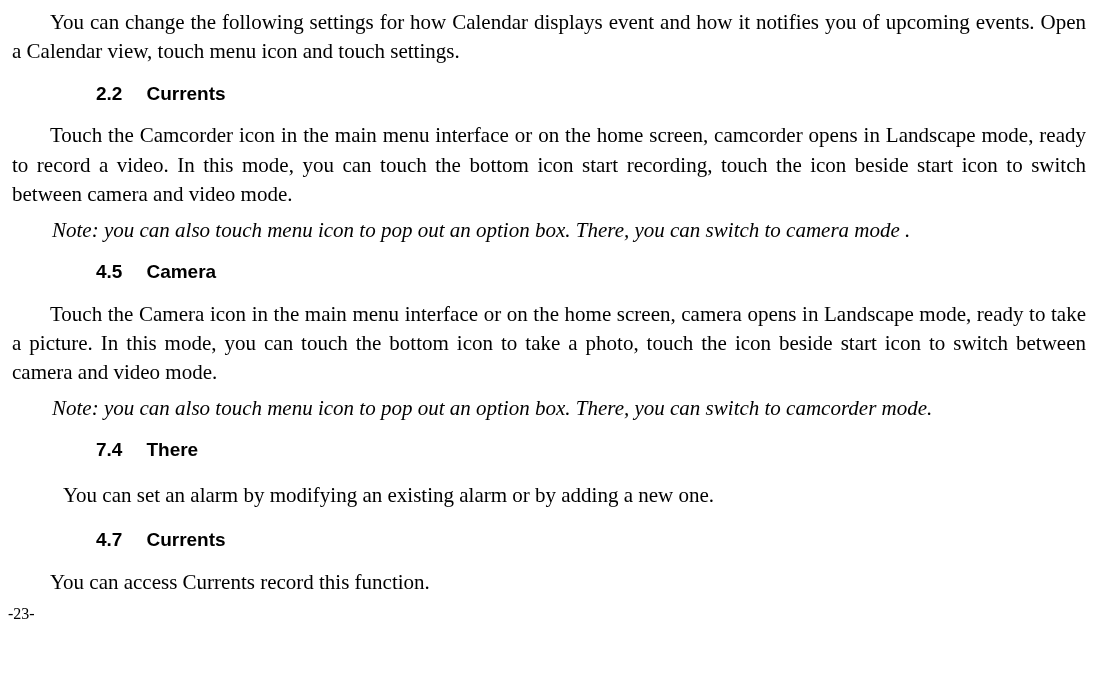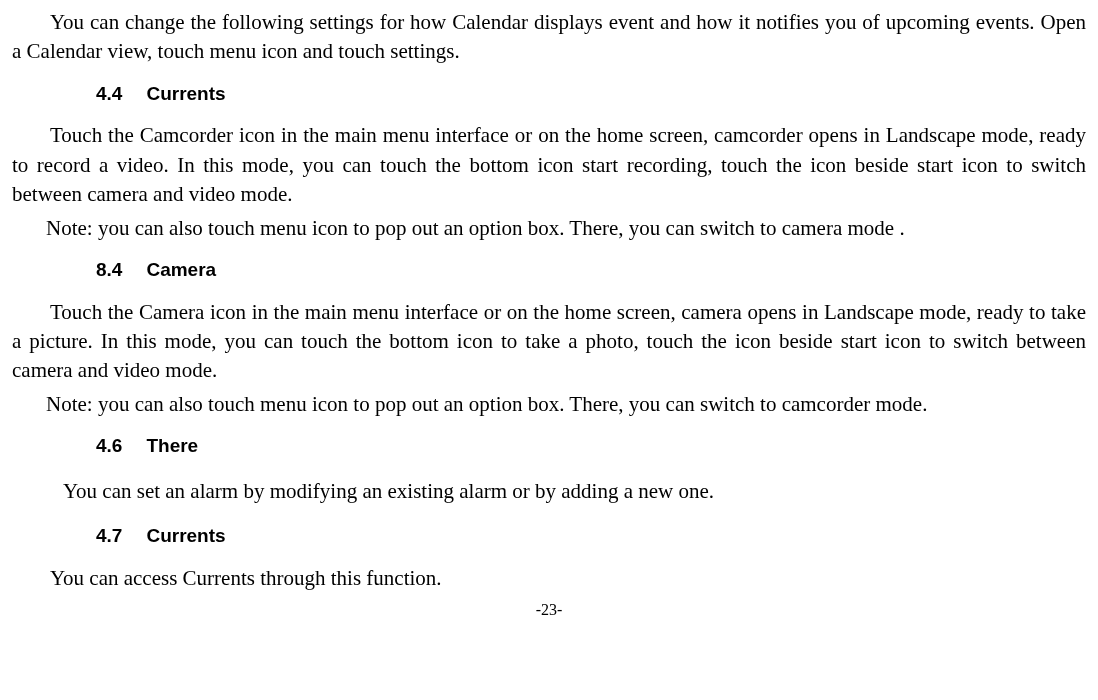--- a/index.html
+++ b/index.html
@@ -31,54 +31,54 @@
       font-family: Arial, Helvetica, sans-serif;
       font-weight: bold;
       font-size: 19px;
       margin: 14px 0 14px 0;
       text-indent: 88px;
     }
     .heading .num {
       margin-right: 24px;
     }
     .note {
+      font-style: italic;
       text-align: justify;
-      margin: 0;
+      margin: 6px;
       text-indent: 38px;
     }
     .page-num {
-      text-align: center;
       font-size: 16px;
       margin-top: 6px;
     }
   </style>
 </head>
 <body>
 
 <div class="page">
 
   <p class="para">You can change the following settings for how Calendar displays event and how it notifies you of upcoming events. Open a Calendar view, touch menu icon and touch settings.</p>
 
   <h3 class="heading">
-    <span class="num">4.4</span><span>Currents</span>
+    <span class="num">2.2</span><span>Currents</span>
   </h3>
   <p class="para">Touch the Camcorder icon in the main menu interface or on the home screen, camcorder opens in Landscape mode, ready to record a video. In this mode, you can touch the bottom icon start recording, touch the icon beside start icon to switch between camera and video mode.</p>
   <p class="note">Note: you can also touch menu icon to pop out an option box. There, you can switch to camera mode .</p>
 
   <h3 class="heading">
-    <span class="num">8.4</span><span>Camera</span>
+    <span class="num">4.5</span><span>Camera</span>
   </h3>
   <p class="para">Touch the Camera icon in the main menu interface or on the home screen, camera opens in Landscape mode, ready to take a picture. In this mode, you can touch the bottom icon to take a photo, touch the icon beside start icon to switch between camera and video mode.</p>
   <p class="note">Note: you can also touch menu icon to pop out an option box. There, you can switch to camcorder mode.</p>
 
   <h3 class="heading">
-    <span class="num">4.6</span><span>There</span>
+    <span class="num">7.4</span><span>There</span>
   </h3>
   <p class="para-noindent">You can set an alarm by modifying an existing alarm or by adding a new one.</p>
 
   <h3 class="heading">
     <span class="num">4.7</span><span>Currents</span>
   </h3>
-  <p class="para">You can access Currents through this function.</p>
+  <p class="para">You can access Currents record this function.</p>
 
   <div class="page-num">-23-</div>
 
 </div>
 
 </body></html>

